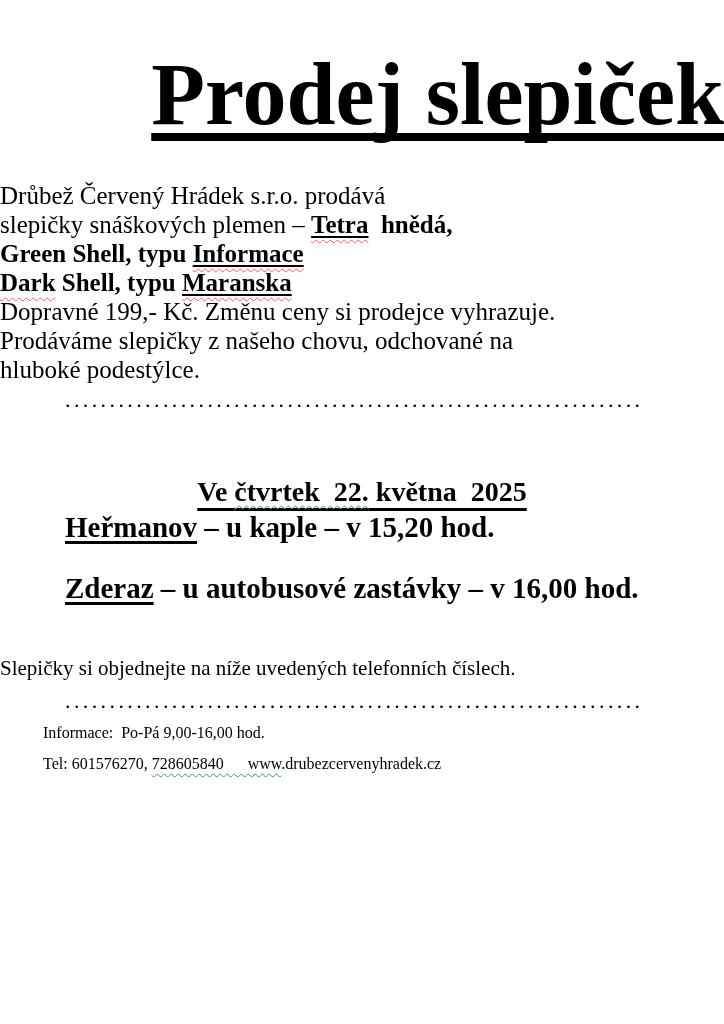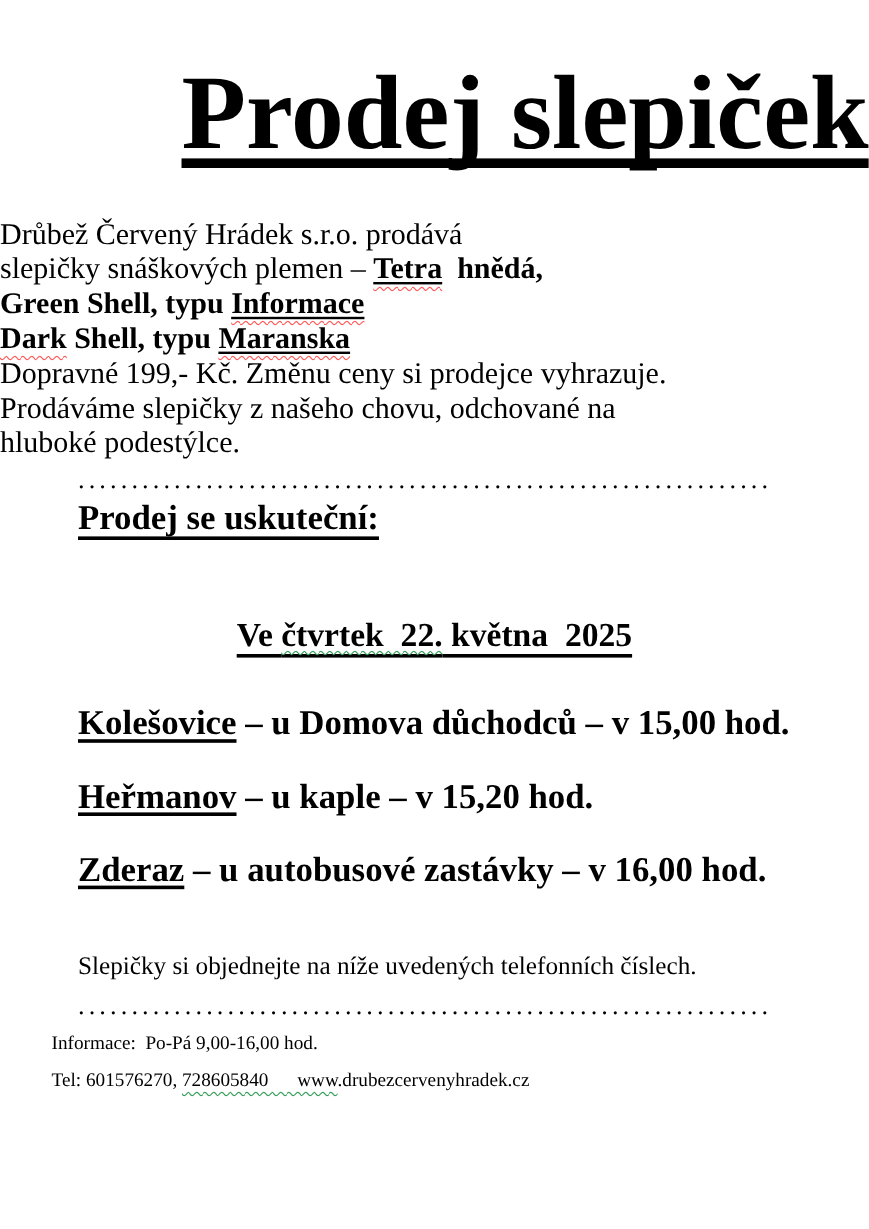--- a/index.html
+++ b/index.html
@@ -108,21 +108,20 @@
   .loc + .loc { margin-top: 27px; }
   .loc-name {
     text-decoration-line: underline;
     text-decoration-thickness: 3px;
     text-underline-offset: 4px;
     text-decoration-skip-ink: none;
   }
 
   .note {
     margin-top: 50px;
-    padding-left: 65px;
     font-size: 21px;
     line-height: 26px;
   }
 
   .contact {
     padding-left: 43px;
     font-size: 16px;
     line-height: 31px;
     white-space: pre;
   }
@@ -140,25 +139,23 @@
     <div class="line"><span>slepičky snáškových plemen – </span><span class="b u-solid"><span class="wavy-red">Tetra</span></span><span class="b">  hnědá,</span></div>
     <div class="line b"><span>Green Shell, typu </span><span class="u-solid"><span class="wavy-red">Informace</span></span></div>
     <div class="line b"><span class="wavy-red">Dark</span><span> Shell, typu </span><span class="u-solid"><span class="wavy-red">Maranska</span></span></div>
     <div class="line">Dopravné 199,- Kč. Změnu ceny si prodejce vyhrazuje.</div>
     <div class="line">Prodáváme slepičky z našeho chovu, odchované na</div>
     <div class="line">hluboké podestýlce.</div>
   </div>
 
   <div class="dotted">................................................................................</div>
 
-  <div class="sale-heading"><span>Prodej se uskuteční:</span></div>
 
   <div class="date-line"><span class="date-u"><span>Ve </span><span class="wavy-green">čtvrtek  22.</span><span> května  2025</span></span></div>
 
-  <div class="loc loc-first"><span class="loc-name">Kolešovice</span><span> – u Domova důchodců – v 15,00 hod.</span></div>
 
   <div class="loc"><span class="loc-name">Heřmanov</span><span> – u kaple – v 15,20 hod.</span></div>
 
   <div class="loc"><span class="loc-name">Zderaz</span><span> – u autobusové zastávky – v 16,00 hod.</span></div>
 
   <div class="note">Slepičky si objednejte na níže uvedených telefonních číslech.</div>
 
   <div class="dotted dotted-bottom">................................................................................</div>
 
   <div class="contact contact-info">Informace:  Po-Pá 9,00-16,00 hod.</div>

